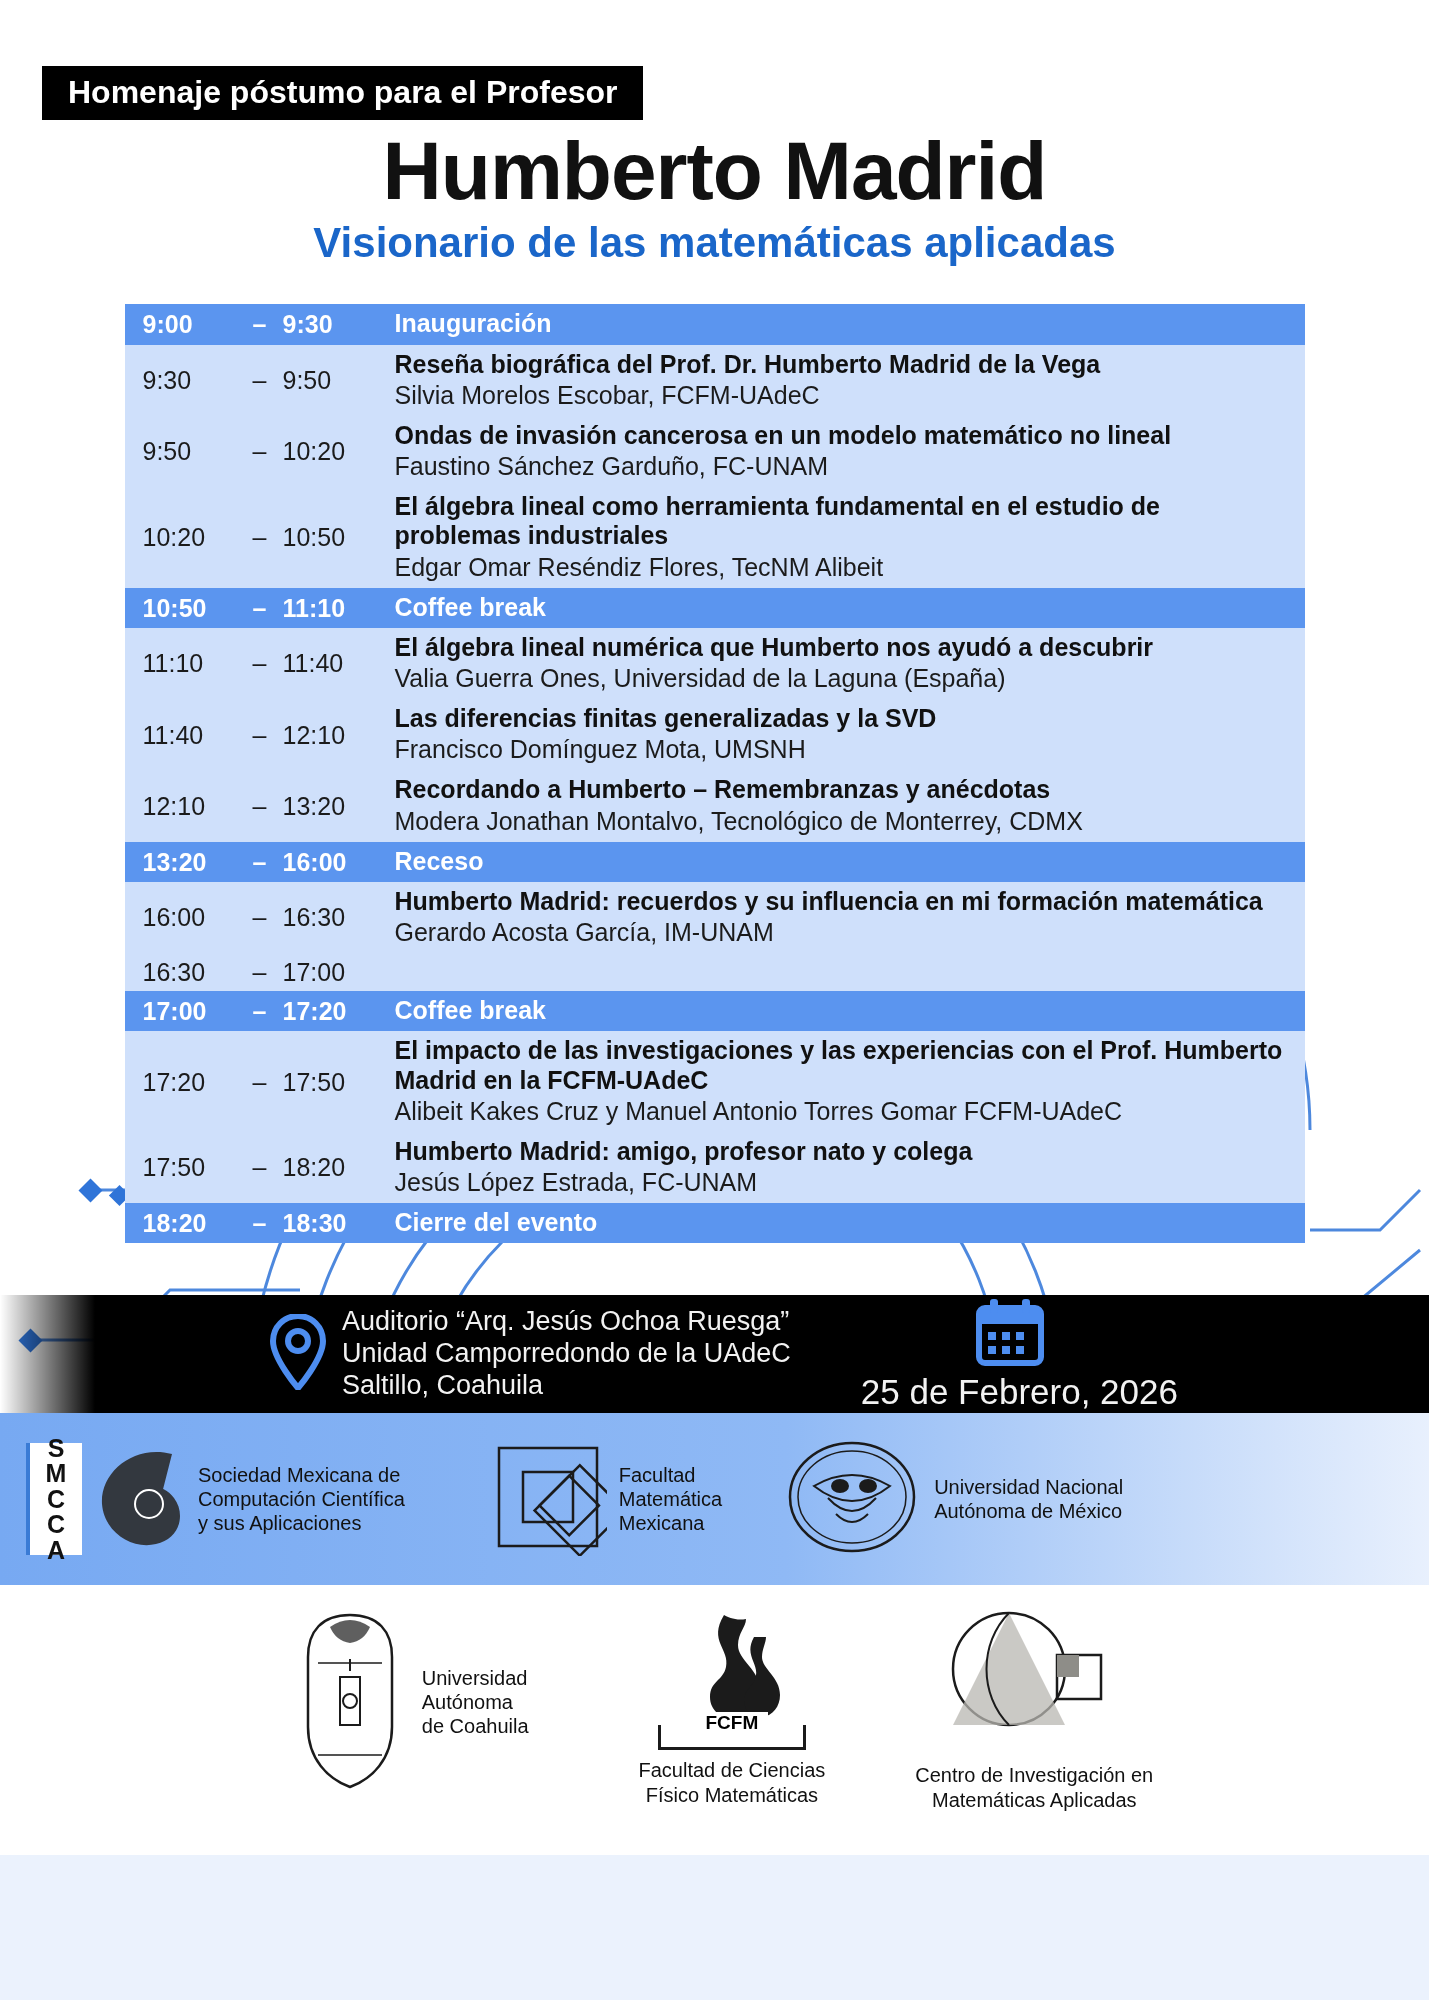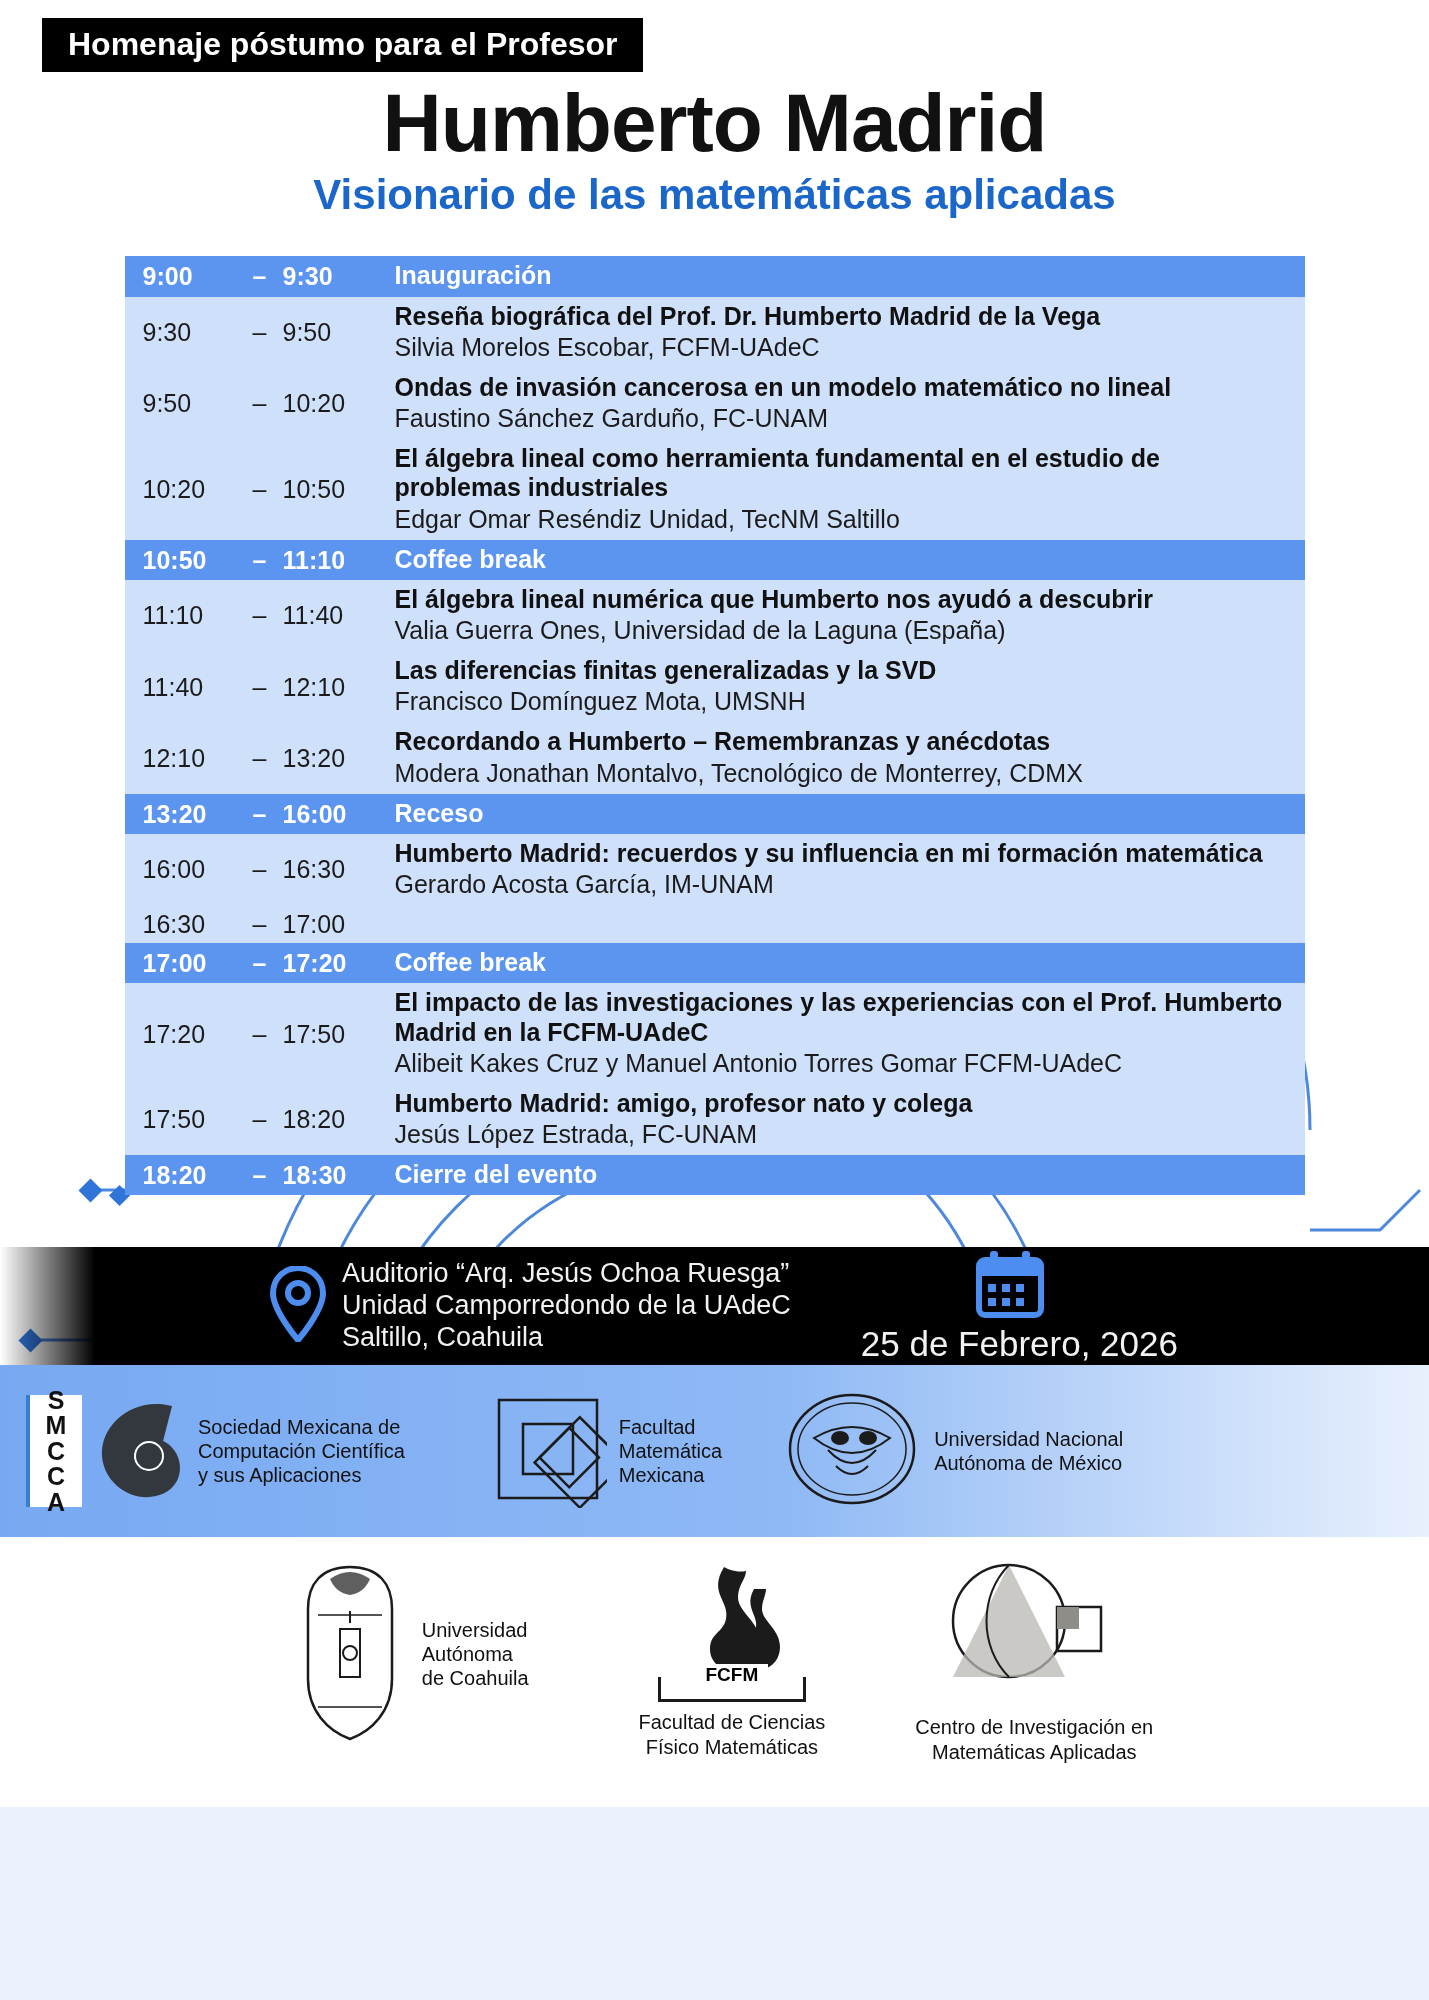--- a/index.html
+++ b/index.html
@@ -36,20 +36,21 @@
   .kicker {
     display: inline-block;
     background: #000000;
     color: #ffffff;
     font-size: 32px;
     font-weight: bold;
     padding: 10px 26px 12px 26px;
     margin-left: 42px;
     letter-spacing: 0px;
     line-height: 1.0;
+    margin-top: 48px;
   }
   .title {
     margin: 8px 0 0 0;
     text-align: center;
     font-size: 82px;
     font-weight: bold;
     color: #111111;
     letter-spacing: -1px;
     line-height: 1.05;
   }
@@ -273,21 +274,21 @@
   </div>
 
   <div class="row session-row">
     <div class="time-col">
       <span class="t-start">10:20</span>
       <span class="t-dash">–</span>
       <span class="t-end">10:50</span>
     </div>
     <div class="info-col">
       <div class="sess-title">El álgebra lineal como herramienta fundamental en el estudio de problemas industriales</div>
-      <div class="sess-speaker">Edgar Omar Reséndiz Unidad, TecNM Saltillo</div>
+      <div class="sess-speaker">Edgar Omar Reséndiz Flores, TecNM Alibeit</div>
     </div>
   </div>
 
   <div class="row break-row">
     <div class="time-col">
       <span class="t-start">10:50</span>
       <span class="t-dash">–</span>
       <span class="t-end">11:10</span>
     </div>
     <div class="info-col">

